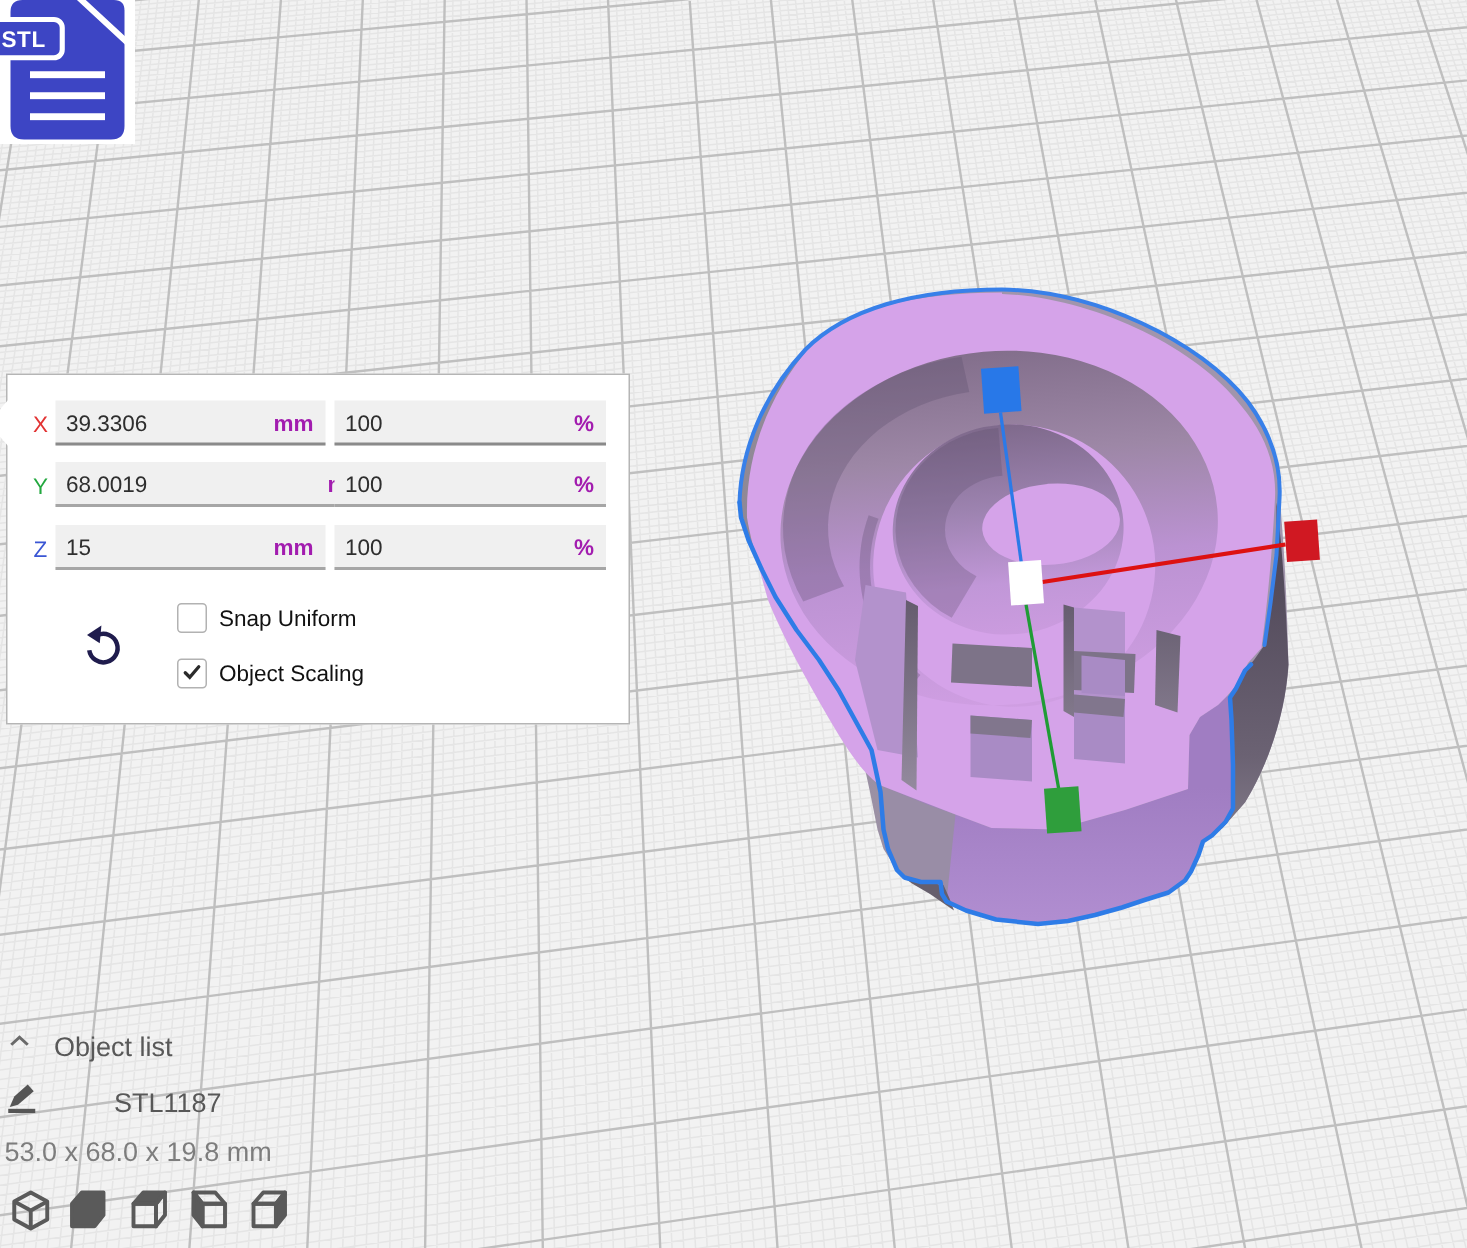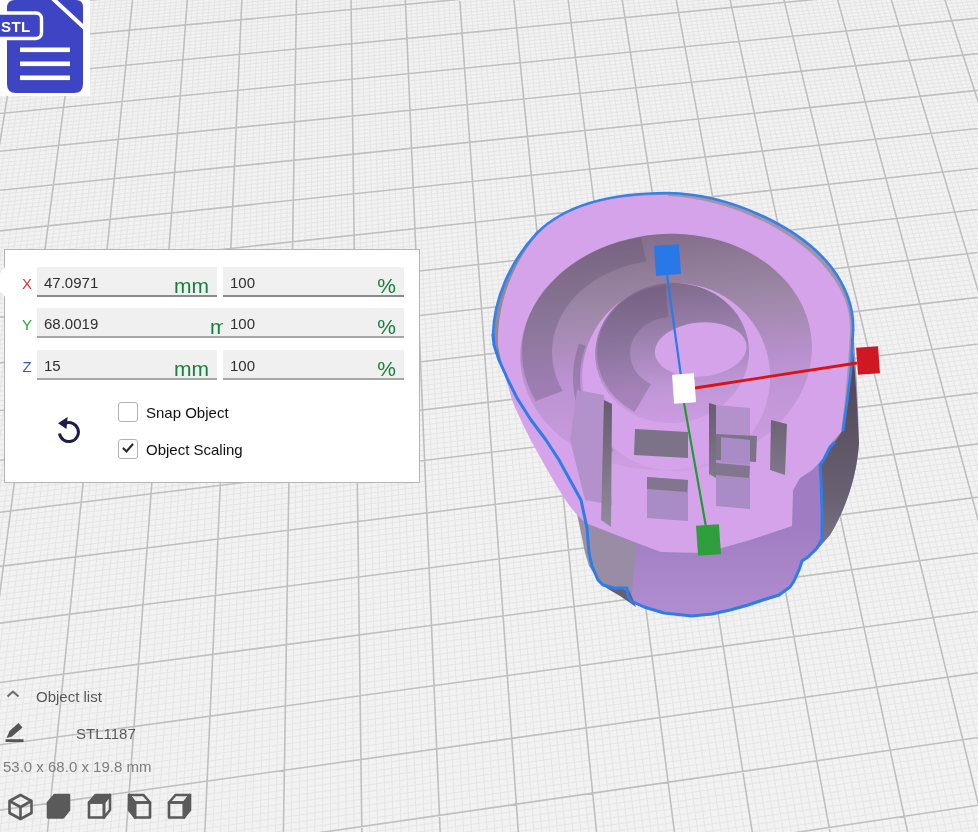--- a/index.html
+++ b/index.html
@@ -10,27 +10,27 @@
   #cornerbox{position:absolute;left:0;top:0;width:90px;height:96px;background:#ffffff;}
   
   #panel{position:absolute;left:4px;top:249px;width:414px;height:232px;background:#ffffff;
          border:1px solid #b5b5b5;}
   #notch{position:absolute;left:-13px;top:16px;width:0;height:0;
          border-top:16px solid transparent;border-bottom:16px solid transparent;
          border-right:14px solid #ffffff;}
   .axl{position:absolute;width:20px;font-size:15px;text-align:center;}
   .fld{position:absolute;height:28px;background:#f0f0f0;}
   .fld .val{position:absolute;left:7px;top:7px;font-size:15px;color:#2e2e2e;}
-  .fld .unit{position:absolute;right:8px;top:7px;font-size:21px;color:#15803d;}
+  .fld .unit{position:absolute;right:8px;top:7px;font-size:15px;color:#a21caf;font-weight:bold;}
   .ul1{border-bottom:2px solid #8a8a8a;}
   .ul2{border-bottom:2px solid #a6a6a6;}
   .cb{position:absolute;width:18px;height:18px;background:#fff;border:1.5px solid #b2b2b2;border-radius:3px;}
   .cblab{position:absolute;font-size:15px;color:#111;}
   
-  .btxt{position:absolute;font-size:15px;color:#585858;}
+  .btxt{position:absolute;font-size:18px;color:#585858;}
 </style>
 </head>
 <body>
 <div id="stage">
   <svg id="gridsvg" width="978" height="832" viewBox="0 0 978 832" style="position:absolute;left:0;top:0;">
       <rect width="978" height="832" fill="#f2f2f2"></rect>
       <path d="M-14.5 -6.8L-201.1 1026.7M-8.9 -7.3L-192.3 1025.4M-3.4 -7.8L-183.6 1024.0M2.2 -8.3L-174.9 1022.7M7.8 -8.8L-166.2 1021.4M13.3 -9.3L-157.6 1020.1M18.9 -9.8L-148.9 1018.8M30.0 -10.8L-131.6 1016.1M35.5 -11.3L-122.9 1014.8M41.0 -11.8L-114.3 1013.5M46.6 -12.3L-105.7 1012.2M52.1 -12.8L-97.1 1010.9M57.6 -13.3L-88.4 1009.6M63.1 -13.8L-79.8 1008.3M68.7 -14.3L-71.3 1007.0M74.2 -14.8L-62.7 1005.7M85.2 -15.8L-45.5 1003.1M90.7 -16.3L-37.0 1001.8M96.2 -16.8L-28.4 1000.5M101.7 -17.3L-19.9 999.2M107.2 -17.8L-11.4 997.9M112.7 -18.3L-2.9 996.6M118.1 -18.8L5.6 995.3M123.6 -19.2L14.1 994.0M129.1 -19.7L22.6 992.7M140.0 -20.7L39.6 990.2M145.5 -21.2L48.1 988.9M151.0 -21.7L56.5 987.6M156.4 -22.2L65.0 986.3M161.9 -22.7L73.4 985.0M167.3 -23.2L81.8 983.8M172.8 -23.7L90.2 982.5M178.2 -24.2L98.7 981.2M183.7 -24.7L107.1 979.9M194.5 -25.6L123.8 977.4M200.0 -26.1L132.2 976.1M205.4 -26.6L140.6 974.8M210.8 -27.1L148.9 973.6M216.2 -27.6L157.3 972.3M221.6 -28.1L165.6 971.0M227.0 -28.6L174.0 969.8M232.4 -29.0L182.3 968.5M237.8 -29.5L190.6 967.3M248.6 -30.5L207.2 964.7M254.0 -31.0L215.5 963.5M259.4 -31.5L223.8 962.2M264.8 -32.0L232.1 961.0M270.2 -32.4L240.3 959.7M275.6 -32.9L248.6 958.5M280.9 -33.4L256.8 957.2M286.3 -33.9L265.1 956.0M291.7 -34.4L273.3 954.7M302.4 -35.3L289.7 952.2M307.7 -35.8L298.0 951.0M313.1 -36.3L306.2 949.7M318.4 -36.8L314.3 948.5M323.8 -37.3L322.5 947.2M329.1 -37.7L330.7 946.0M334.5 -38.2L338.9 944.8M339.8 -38.7L347.0 943.5M345.1 -39.2L355.2 942.3M355.8 -40.1L371.4 939.8M361.1 -40.6L379.6 938.6M366.4 -41.1L387.7 937.4M371.7 -41.6L395.8 936.1M377.0 -42.1L403.9 934.9M382.3 -42.5L412.0 933.7M387.7 -43.0L420.0 932.4M392.9 -43.5L428.1 931.2M398.2 -44.0L436.2 930.0M408.8 -44.9L452.3 927.6M414.1 -45.4L460.3 926.3M419.4 -45.9L468.4 925.1M424.7 -46.3L476.4 923.9M429.9 -46.8L484.4 922.7M435.2 -47.3L492.4 921.5M440.5 -47.8L500.4 920.2M445.7 -48.2L508.4 919.0M451.0 -48.7L516.4 917.8M461.5 -49.7L532.3 915.4M466.8 -50.1L540.3 914.2M472.0 -50.6L548.2 913.0M477.2 -51.1L556.2 911.8M482.5 -51.6L564.1 910.6M487.7 -52.0L572.0 909.4M493.0 -52.5L579.9 908.2M498.2 -53.0L587.9 907.0M503.4 -53.4L595.8 905.8M513.8 -54.4L611.5 903.4M519.1 -54.8L619.4 902.2M524.3 -55.3L627.3 901.0M529.5 -55.8L635.2 899.8M534.7 -56.3L643.0 898.6M539.9 -56.7L650.9 897.4M545.1 -57.2L658.7 896.2M550.3 -57.7L666.5 895.0M555.5 -58.1L674.4 893.9M565.8 -59.1L690.0 891.5M571.0 -59.5L697.8 890.3M576.2 -60.0L705.6 889.1M581.4 -60.5L713.4 887.9M586.5 -60.9L721.1 886.8M591.7 -61.4L728.9 885.6M596.9 -61.9L736.7 884.4M602.0 -62.3L744.4 883.2M607.2 -62.8L752.2 882.0M617.5 -63.7L767.6 879.7M622.6 -64.2L775.4 878.5M627.8 -64.6L783.1 877.4M632.9 -65.1L790.8 876.2M638.0 -65.6L798.5 875.0M643.2 -66.0L806.2 873.9M648.3 -66.5L813.9 872.7M653.4 -66.9L821.5 871.5M658.6 -67.4L829.2 870.4M668.8 -68.3L844.5 868.0M673.9 -68.8L852.2 866.9M679.0 -69.2L859.8 865.7M684.1 -69.7L867.4 864.6M689.2 -70.2L875.1 863.4M694.3 -70.6L882.7 862.2M699.4 -71.1L890.3 861.1M704.5 -71.5L897.9 859.9M709.6 -72.0L905.5 858.8M719.8 -72.9L920.6 856.5M724.9 -73.4L928.2 855.3M729.9 -73.8L935.8 854.2M735.0 -74.3L943.3 853.0M740.1 -74.7L950.9 851.9M745.1 -75.2L958.4 850.8M750.2 -75.7L965.9 849.6M755.3 -76.1L973.5 848.5M760.3 -76.6L981.0 847.3M770.4 -77.5L996.0 845.0M775.5 -77.9L1003.5 843.9M780.5 -78.4L1011.0 842.8M785.5 -78.8L1018.5 841.6M790.6 -79.3L1026.0 840.5M795.6 -79.7L1033.4 839.4M800.6 -80.2L1040.9 838.2M805.7 -80.6L1048.3 837.1M810.7 -81.1L1055.8 836.0M820.7 -82.0L1070.7 833.7M825.7 -82.5L1078.1 832.6M830.8 -82.9L1085.5 831.5M835.8 -83.4L1092.9 830.3M840.8 -83.8L1100.3 829.2M845.8 -84.3L1107.7 828.1M850.8 -84.7L1115.1 827.0M855.8 -85.2L1122.5 825.9M860.7 -85.6L1129.8 824.7M870.7 -86.5L1144.6 822.5M875.7 -87.0L1151.9 821.4M880.7 -87.4L1159.3 820.3M885.7 -87.8L1166.6 819.2M890.6 -88.3L1173.9 818.0M895.6 -88.7L1181.3 816.9M900.6 -89.2L1188.6 815.8M905.5 -89.6L1195.9 814.7M910.5 -90.1L1203.2 813.6M920.4 -91.0L1217.8 811.4M925.3 -91.4L1225.0 810.3M930.3 -91.9L1232.3 809.2M935.2 -92.3L1239.6 808.1M940.2 -92.8L1246.8 807.0M945.1 -93.2L1254.1 805.9M950.0 -93.6L1261.3 804.8M955.0 -94.1L1268.6 803.7M959.9 -94.5L1275.8 802.6M-14.5 -6.8L959.9 -94.5M-15.1 -3.5L960.9 -91.5M-15.7 -0.1L962.0 -88.6M-16.3 3.2L963.1 -85.6M-16.9 6.6L964.1 -82.5M-18.1 13.3L966.2 -76.5M-18.7 16.7L967.3 -73.4M-19.4 20.1L968.4 -70.4M-20.0 23.6L969.5 -67.3M-20.6 27.0L970.6 -64.2M-21.2 30.5L971.6 -61.2M-21.8 33.9L972.7 -58.1M-22.5 37.4L973.8 -55.0M-23.1 40.9L974.9 -51.8M-24.4 47.9L977.1 -45.6M-25.0 51.4L978.2 -42.4M-25.6 54.9L979.3 -39.3M-26.3 58.5L980.5 -36.1M-26.9 62.1L981.6 -32.9M-27.6 65.6L982.7 -29.7M-28.2 69.2L983.8 -26.5M-28.9 72.8L985.0 -23.3M-29.5 76.4L986.1 -20.1M-30.8 83.7L988.4 -13.6M-31.5 87.4L989.5 -10.4M-32.2 91.0L990.7 -7.1M-32.8 94.7L991.8 -3.8M-33.5 98.4L993.0 -0.5M-34.2 102.1L994.2 2.8M-34.8 105.8L995.3 6.1M-35.5 109.6L996.5 9.4M-36.2 113.3L997.7 12.8M-37.5 120.9L1000.0 19.5M-38.2 124.7L1001.2 22.9M-38.9 128.5L1002.4 26.2M-39.6 132.3L1003.6 29.6M-40.3 136.1L1004.8 33.1M-41.0 140.0L1006.0 36.5M-41.7 143.9L1007.2 39.9M-42.4 147.7L1008.4 43.4M-43.1 151.6L1009.7 46.8M-44.5 159.5L1012.1 53.8M-45.2 163.4L1013.3 57.3M-45.9 167.4L1014.6 60.8M-46.7 171.4L1015.8 64.3M-47.4 175.3L1017.1 67.8M-48.1 179.3L1018.3 71.4M-48.8 183.4L1019.6 74.9M-49.6 187.4L1020.8 78.5M-50.3 191.4L1022.1 82.1M-51.8 199.6L1024.6 89.3M-52.5 203.7L1025.9 92.9M-53.2 207.8L1027.2 96.6M-54.0 211.9L1028.5 100.2M-54.7 216.1L1029.8 103.9M-55.5 220.2L1031.1 107.6M-56.2 224.4L1032.4 111.2M-57.0 228.6L1033.7 115.0M-57.8 232.8L1035.0 118.7M-59.3 241.3L1037.6 126.2M-60.0 245.6L1038.9 129.9M-60.8 249.8L1040.3 133.7M-61.6 254.1L1041.6 137.5M-62.4 258.4L1042.9 141.3M-63.2 262.8L1044.3 145.1M-63.9 267.1L1045.6 148.9M-64.7 271.5L1047.0 152.8M-65.5 275.9L1048.3 156.6M-67.1 284.7L1051.1 164.4M-67.9 289.1L1052.4 168.3M-68.7 293.6L1053.8 172.2M-69.5 298.1L1055.2 176.2M-70.3 302.5L1056.6 180.1M-71.2 307.1L1058.0 184.1M-72.0 311.6L1059.4 188.1M-72.8 316.1L1060.8 192.0M-73.6 320.7L1062.2 196.1M-75.3 329.9L1065.1 204.1M-76.1 334.5L1066.5 208.2M-76.9 339.2L1067.9 212.3M-77.8 343.8L1069.4 216.3M-78.6 348.5L1070.8 220.4M-79.5 353.2L1072.3 224.6M-80.3 357.9L1073.7 228.7M-81.2 362.7L1075.2 232.9M-82.0 367.4L1076.6 237.0M-83.8 377.0L1079.6 245.4M-84.6 381.8L1081.1 249.6M-85.5 386.7L1082.6 253.9M-86.4 391.5L1084.1 258.1M-87.3 396.4L1085.6 262.4M-88.2 401.3L1087.1 266.7M-89.1 406.2L1088.6 271.0M-89.9 411.2L1090.1 275.3M-90.8 416.2L1091.7 279.6M-92.7 426.2L1094.7 288.4M-93.6 431.2L1096.3 292.7M-94.5 436.2L1097.8 297.2M-95.4 441.3L1099.4 301.6M-96.3 446.4L1100.9 306.0M-97.2 451.5L1102.5 310.5M-98.2 456.7L1104.1 315.0M-99.1 461.8L1105.7 319.5M-100.0 467.0L1107.3 324.0M-101.9 477.5L1110.5 333.1M-102.9 482.7L1112.1 337.6M-103.8 488.0L1113.7 342.2M-104.8 493.3L1115.3 346.8M-105.7 498.7L1116.9 351.5M-106.7 504.0L1118.6 356.1M-107.7 509.4L1120.2 360.8M-108.7 514.8L1121.9 365.5M-109.6 520.2L1123.5 370.2M-111.6 531.1L1126.9 379.6M-112.6 536.6L1128.5 384.4M-113.6 542.2L1130.2 389.2M-114.6 547.7L1131.9 394.0M-115.6 553.3L1133.6 398.8M-116.6 558.9L1135.3 403.7M-117.6 564.5L1137.0 408.5M-118.6 570.2L1138.8 413.4M-119.7 575.8L1140.5 418.3M-121.7 587.3L1144.0 428.2M-122.8 593.0L1145.7 433.2M-123.8 598.8L1147.5 438.2M-124.9 604.6L1149.2 443.2M-125.9 610.5L1151.0 448.2M-127.0 616.3L1152.8 453.3M-128.0 622.2L1154.6 458.3M-129.1 628.1L1156.4 463.4M-130.2 634.1L1158.2 468.6M-132.3 646.1L1161.8 478.9M-133.4 652.1L1163.6 484.1M-134.5 658.2L1165.5 489.3M-135.6 664.2L1167.3 494.5M-136.7 670.4L1169.2 499.8M-137.8 676.5L1171.0 505.1M-139.0 682.7L1172.9 510.4M-140.1 688.9L1174.8 515.7M-141.2 695.1L1176.7 521.1M-143.5 707.7L1180.5 531.8M-144.6 714.0L1182.4 537.3M-145.8 720.4L1184.3 542.7M-146.9 726.8L1186.2 548.2M-148.1 733.2L1188.2 553.7M-149.2 739.7L1190.1 559.2M-150.4 746.2L1192.1 564.7M-151.6 752.7L1194.0 570.3M-152.8 759.2L1196.0 575.9M-155.2 772.4L1200.0 587.2M-156.4 779.1L1202.0 592.9M-157.6 785.7L1204.0 598.6M-158.8 792.5L1206.0 604.3M-160.0 799.2L1208.0 610.1M-161.2 806.0L1210.0 615.8M-162.5 812.8L1212.1 621.6M-163.7 819.7L1214.1 627.5M-164.9 826.6L1216.2 633.3M-167.4 840.4L1220.4 645.1M-168.7 847.4L1222.5 651.1M-170.0 854.5L1224.6 657.1M-171.2 861.5L1226.7 663.1M-172.5 868.6L1228.8 669.1M-173.8 875.8L1230.9 675.1M-175.1 882.9L1233.1 681.2M-176.4 890.1L1235.2 687.3M-177.7 897.4L1237.4 693.5M-180.4 912.0L1241.8 705.9M-181.7 919.4L1243.9 712.1M-183.0 926.8L1246.2 718.4M-184.4 934.2L1248.4 724.6M-185.7 941.7L1250.6 731.0M-187.1 949.2L1252.8 737.3M-188.4 956.8L1255.1 743.7M-189.8 964.4L1257.3 750.1M-191.2 972.0L1259.6 756.6M-194.0 987.4L1264.2 769.6M-195.4 995.2L1266.5 776.1M-196.8 1003.0L1268.8 782.7M-198.2 1010.9L1271.1 789.3M-199.6 1018.8L1273.5 795.9M-201.1 1026.7L1275.8 802.6" stroke="#e5e5e5" stroke-width="1" fill="none"></path>
       <path d="M24.4 -10.3L-140.2 1017.5M79.7 -15.3L-54.1 1004.4M134.6 -20.2L31.1 991.5M189.1 -25.1L115.5 978.7M243.2 -30.0L198.9 966.0M297.0 -34.9L281.5 953.5M350.5 -39.7L363.3 941.1M403.5 -44.4L444.2 928.8M456.3 -49.2L524.3 916.6M508.6 -53.9L603.7 904.6M560.7 -58.6L682.2 892.7M612.3 -63.2L759.9 880.9M663.7 -67.9L836.9 869.2M714.7 -72.5L913.1 857.6M765.4 -77.0L988.5 846.2M815.7 -81.6L1063.2 834.8M865.7 -86.1L1137.2 823.6M915.4 -90.5L1210.5 812.5M-17.5 9.9L965.2 -79.5M-23.7 44.4L976.0 -48.7M-30.2 80.1L987.2 -16.9M-36.9 117.1L998.9 16.1M-43.8 155.6L1010.9 50.3M-51.0 195.5L1023.4 85.7M-58.5 237.0L1036.3 122.4M-66.3 280.3L1049.7 160.5M-74.4 325.3L1063.6 200.1M-82.9 372.2L1078.1 241.2M-91.7 421.1L1093.2 284.0M-101.0 472.2L1108.9 328.5M-110.6 525.7L1125.2 374.9M-120.7 581.5L1142.2 423.3M-131.3 640.1L1160.0 473.7M-142.3 701.4L1178.6 526.4M-154.0 765.8L1198.0 581.5M-166.2 833.5L1218.3 639.2M-179.0 904.7L1239.6 699.7M-192.6 979.7L1261.9 763.0" stroke="#bfbfbf" stroke-width="1.6" fill="none"></path>
     </svg>
 
@@ -150,21 +150,21 @@
   <div id="panel">
     <div id="notch"></div>
     <div class="axl" style="left:14px;top:259px;color:#e03c3c;margin:0;position:absolute;"></div>
   </div>
 
   <div class="axl" style="left:17px;top:275px;color:#e23333;">X</div>
   <div class="axl" style="left:17px;top:316px;color:#23a83f;">Y</div>
   <div class="axl" style="left:17px;top:358px;color:#3a56d4;">Z</div>
 
   <div class="fld ul1" style="left:37px;top:267px;width:180px;">
-      <span class="val">47.0971</span>
+      <span class="val">39.3306</span>
       <span class="unit">mm</span>
     </div>
   <div class="fld ul1" style="left:223px;top:267px;width:181px;">
       <span class="val">100</span>
       <span class="unit">%</span>
     </div>
   <div class="fld ul2" style="left:37px;top:308px;width:216px;">
       <span class="val">68.0019</span>
       <span class="unit">mm</span>
     </div>
@@ -175,21 +175,21 @@
   <div class="fld ul2" style="left:37px;top:350px;width:180px;">
       <span class="val">15</span>
       <span class="unit">mm</span>
     </div>
   <div class="fld ul2" style="left:223px;top:350px;width:181px;">
       <span class="val">100</span>
       <span class="unit">%</span>
     </div>
 
   <div class="cb" style="left:118px;top:402px;"></div>
-  <div class="cblab" style="left:146px;top:404px;">Snap Object</div>
+  <div class="cblab" style="left:146px;top:404px;">Snap Uniform</div>
   <div class="cb" style="left:118px;top:439px;"></div>
   <div class="cblab" style="left:146px;top:441px;">Object Scaling</div>
   <svg width="16" height="15" viewBox="0 0 16 15" style="position:absolute;left:120px;top:441px;">
     <path d="M3.5 7.5 L6.5 10.5 L12.5 3.5" stroke="#2b2b2b" stroke-width="2.2" fill="none" stroke-linecap="round"></path>
   </svg>
 
   <svg width="34" height="34" viewBox="0 0 34 34" style="position:absolute;left:52px;top:412px;">
     <path d="M 7.5 21.5 A 9.5 9.5 0 1 0 13 11.4" fill="none" stroke="#1f1c4d" stroke-width="3"></path>
     <path d="M 6.0 11.3 L 15.6 5.0 L 14.5 16.9 Z" fill="#1f1c4d"></path>
   </svg>

